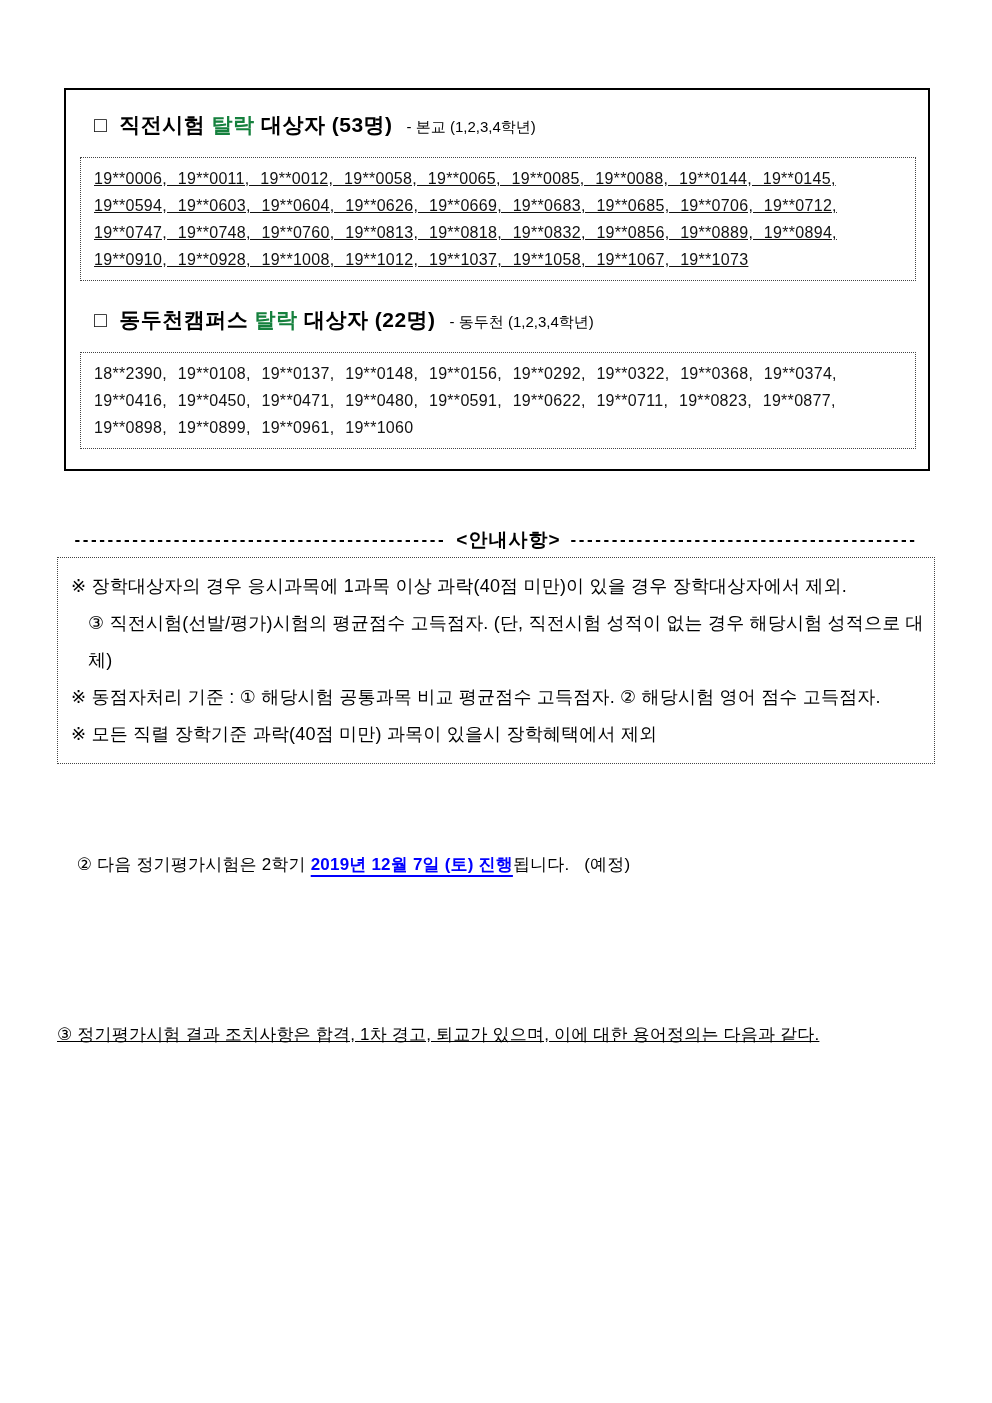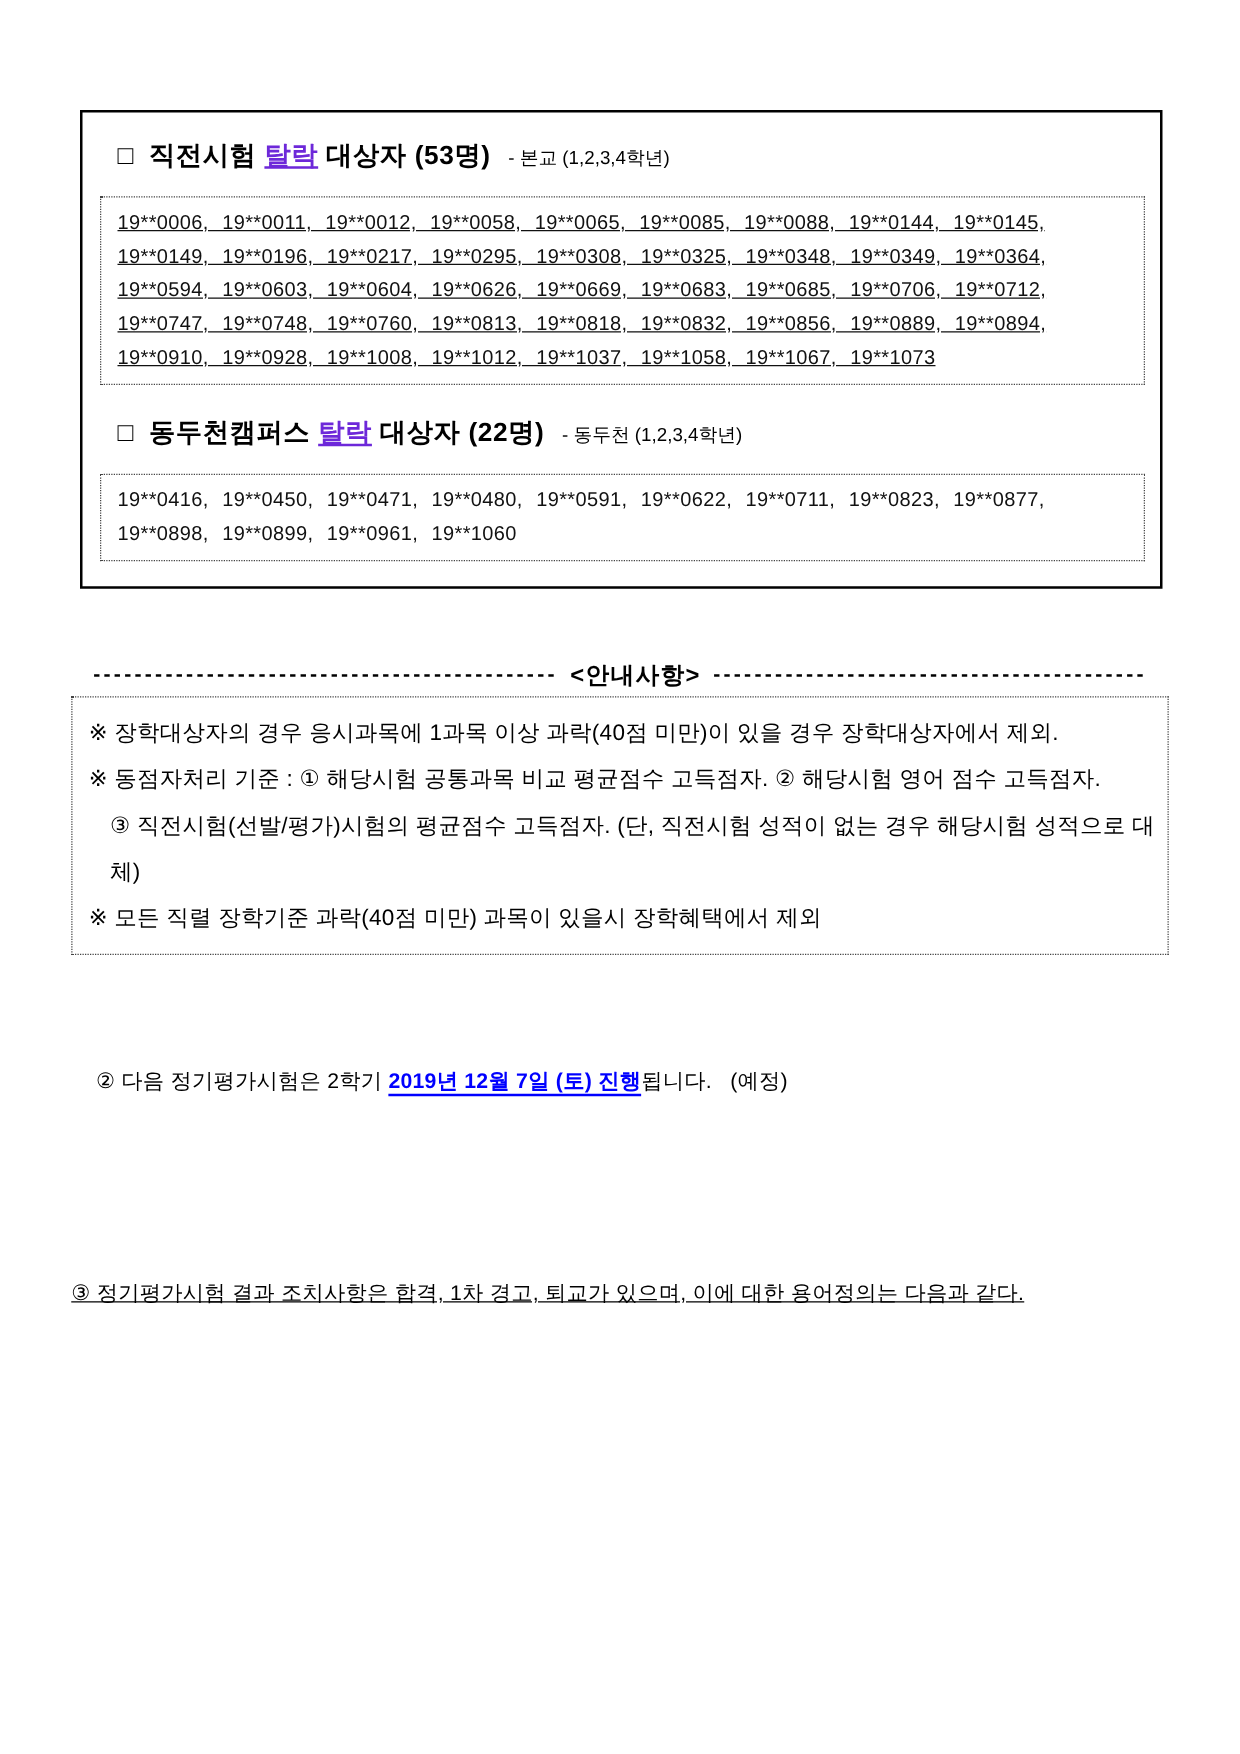--- a/index.html
+++ b/index.html
@@ -19,21 +19,21 @@
   }
   .section-title {
     padding-left: 14px;
     font-size: 21px;
     font-weight: bold;
     letter-spacing: 0.5px;
     line-height: 30px;
     white-space: nowrap;
   }
   .section-title .bullet { margin-right: 12px; font-weight: normal; }
-  .section-title .fail { color: #6d28d9; text-decoration: underline; }
+  .section-title .fail { color: #15803d; }
   .section-title .subtitle {
     font-size: 15px; font-weight: normal; letter-spacing: 0; margin-left: 14px;
   }
   .id-box {
     border: 1.5px dotted #444;
     margin-top: 15px;
     padding: 7px 6px 7px 13px;
     font-size: 16px;
     line-height: 27px;
     letter-spacing: 0.3px;
@@ -90,50 +90,50 @@
 <div class="content">
 
   <div class="outer-box">
 
     <div class="list-section">
       <div class="section-title">
         <span class="bullet">□</span><span>직전시험</span><span> </span><span class="fail">탈락</span><span> </span><span>대상자 (53명)</span><span class="subtitle">- 본교 (1,2,3,4학년)</span>
       </div>
       <div class="id-box first">
         <div class="id-line">19**0006, 19**0011, 19**0012, 19**0058, 19**0065, 19**0085, 19**0088, 19**0144, 19**0145,</div>
-        <div class="id-line">19**0149, 19**0196, 19**0217, 19**0295, 19**0308, 19**0325, 19**0348, 19**0349, 19**0364,</div>
         <div class="id-line">19**0594, 19**0603, 19**0604, 19**0626, 19**0669, 19**0683, 19**0685, 19**0706, 19**0712,</div>
         <div class="id-line">19**0747, 19**0748, 19**0760, 19**0813, 19**0818, 19**0832, 19**0856, 19**0889, 19**0894,</div>
         <div class="id-line">19**0910, 19**0928, 19**1008, 19**1012, 19**1037, 19**1058, 19**1067, 19**1073</div>
       </div>
     </div>
 
     <div class="list-section">
       <div class="section-title">
         <span class="bullet">□</span><span>동두천캠퍼스</span><span> </span><span class="fail">탈락</span><span> </span><span>대상자 (22명)</span><span class="subtitle">- 동두천 (1,2,3,4학년)</span>
       </div>
       <div class="id-box">
+        <div class="id-line">18**2390, 19**0108, 19**0137, 19**0148, 19**0156, 19**0292, 19**0322, 19**0368, 19**0374,</div>
         <div class="id-line">19**0416, 19**0450, 19**0471, 19**0480, 19**0591, 19**0622, 19**0711, 19**0823, 19**0877,</div>
         <div class="id-line">19**0898, 19**0899, 19**0961, 19**1060</div>
       </div>
     </div>
 
   </div>
 
   <div class="divider">
     <span class="dashes">---------------------------------------------</span>
     <span class="divider-label">&lt;안내사항&gt;</span>
     <span class="dashes">------------------------------------------</span>
   </div>
 
 
   <div class="note-box">
     <div class="note-line">※ 장학대상자의 경우 응시과목에 1과목 이상 과락(40점 미만)이 있을 경우 장학대상자에서 제외.</div>
+    <div class="note-line sub">③ 직전시험(선발/평가)시험의 평균점수 고득점자. (단, 직전시험 성적이 없는 경우 해당시험 성적으로 대체)</div>
     <div class="note-line">※ 동점자처리 기준 : ① 해당시험 공통과목 비교 평균점수 고득점자. ② 해당시험 영어 점수 고득점자.</div>
-    <div class="note-line sub">③ 직전시험(선발/평가)시험의 평균점수 고득점자. (단, 직전시험 성적이 없는 경우 해당시험 성적으로 대체)</div>
     <div class="note-line">※ 모든 직렬 장학기준 과락(40점 미만) 과목이 있을시 장학혜택에서 제외</div>
   </div>
 
   <div class="notice n2">
     <span>② 다음 정기평가시험은 2학기 </span><span class="blue-u">2019년 12월 7일 (토) 진행</span><span>됩니다.   (예정)</span>
   </div>
 
   <div class="notice n3">
     <div class="line head">③ 정기평가시험 결과 조치사항은 합격, 1차 경고, 퇴교가 있으며, 이에 대한 용어정의는 다음과 같다.</div>
     

